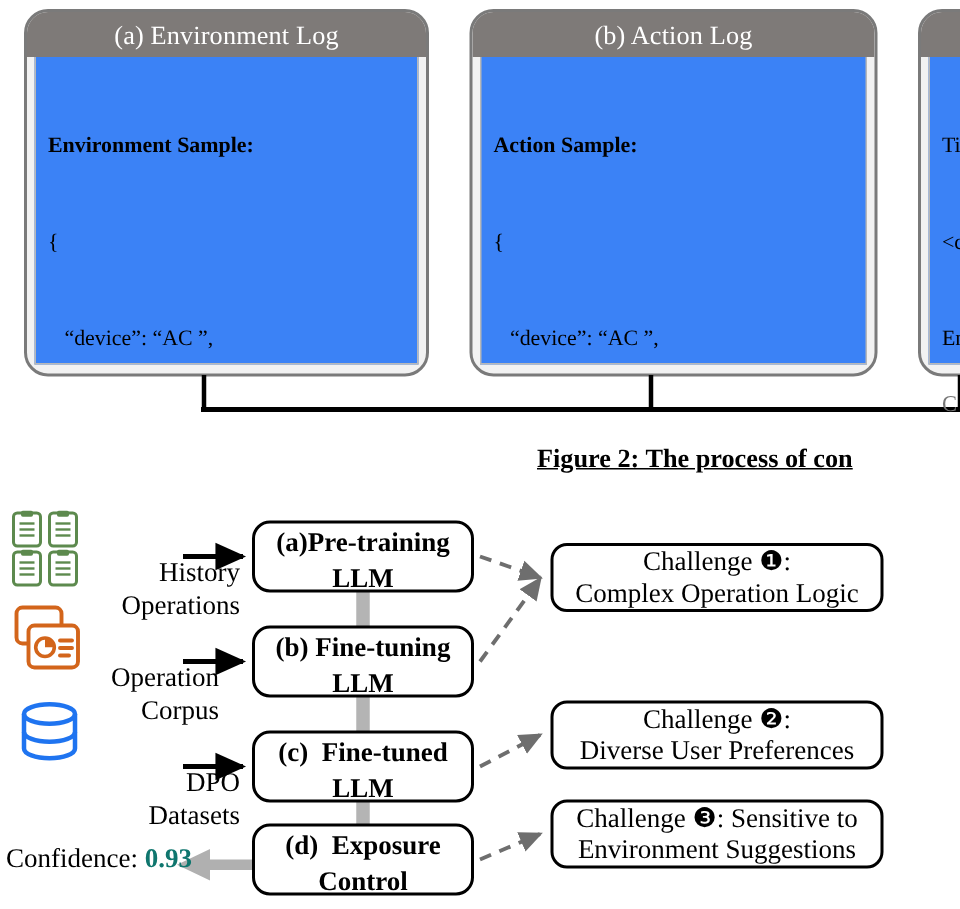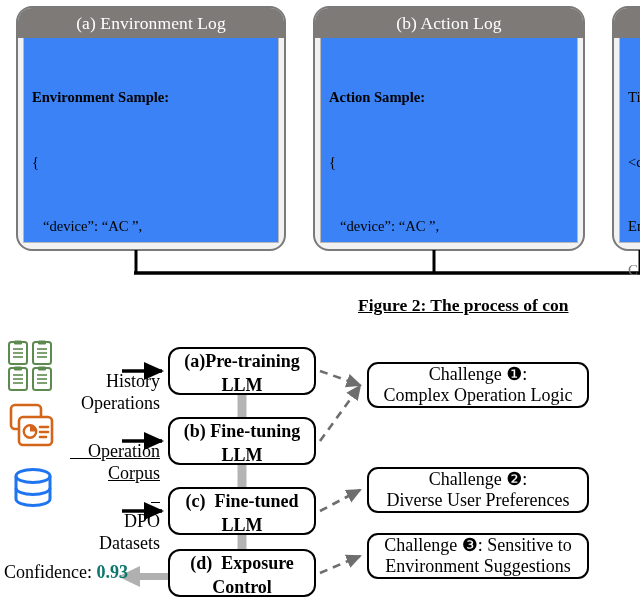--- a/index.html
+++ b/index.html
@@ -286,21 +286,21 @@
         <path d="M6,10 V22 A17,6.5 0 0 0 40,22 V10"></path>
         <path d="M6,22 V33 A17,6.5 0 0 0 40,33 V22"></path>
       </g>
     </svg>
   </div>
 
   <div class="srclabel" style="left:58px;top:18px;width:102px;">
     <span>History
 Operations</span>
   </div>
-  <div class="srclabel" style="left:58px;top:88px;width:102px;text-decoration:underline;">
+  <div class="srclabel" style="left:44px;top:88px;width:102px;">
     <span>Operation
 Corpus</span>
   </div>
   <div class="srclabel" style="left:58px;top:158px;width:102px;">
     <span>DPO
 Datasets</span>
   </div>
 
   <div class="stage" id="stage-a">
     <span>(a)Pre-training

